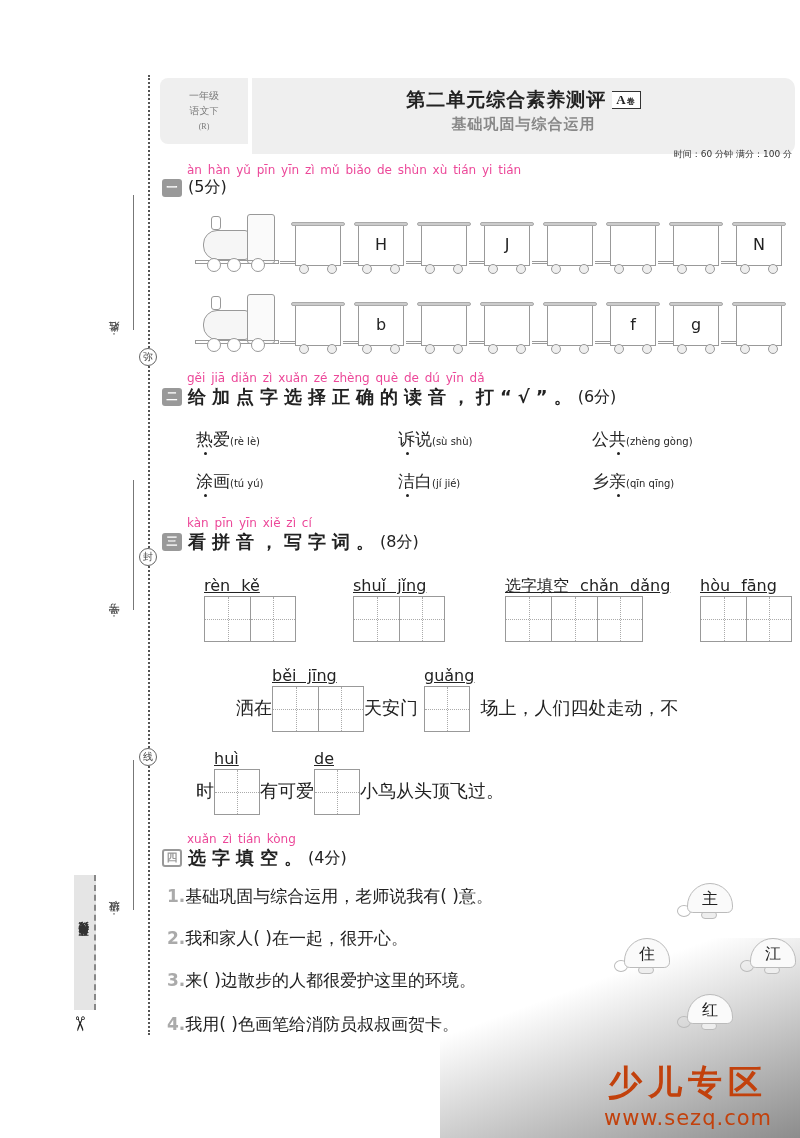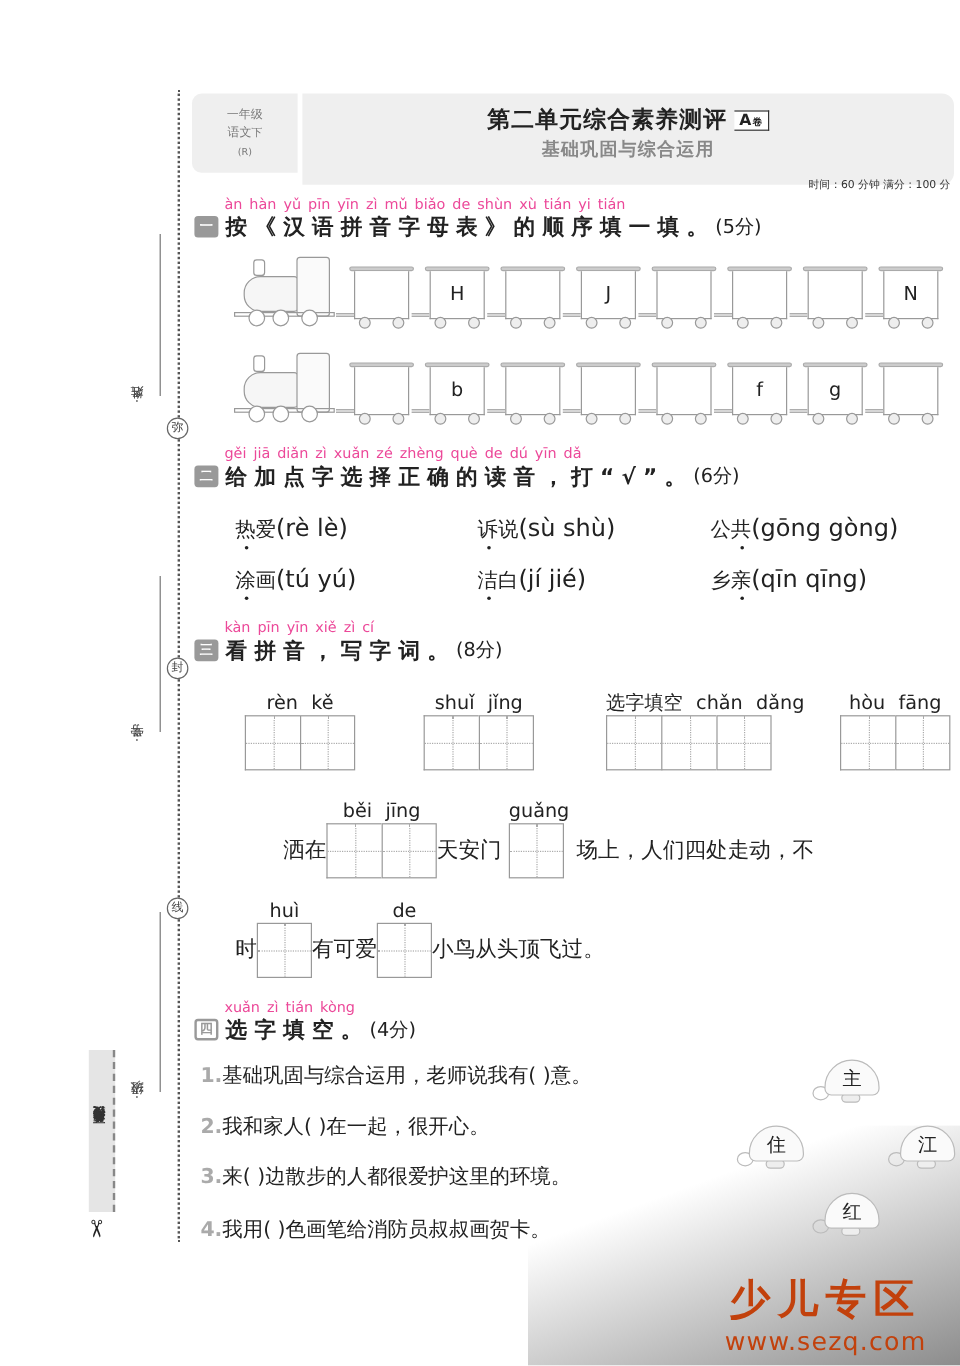--- a/index.html
+++ b/index.html
@@ -11,21 +11,21 @@
   .margin-mark { position: absolute; left: 139px; width: 18px; height: 18px; border: 1px solid #666; border-radius: 50%;
     background: #fff; font-size: 10px; color: #444; text-align: center; line-height: 16px; }
   .margin-label { position: absolute; left: 108px; writing-mode: vertical-rl; transform: rotate(180deg); font-size: 11px; color: #444; }
   .margin-line { position: absolute; left: 133px; border-left: 1px solid #777; }
   .cut-tab { position: absolute; left: 74px; top: 875px; width: 22px; height: 135px; background: #e5e5e5;
     border-left: 2px dashed #888; writing-mode: vertical-rl; transform: rotate(180deg);
     font-size: 10px; font-weight: bold; color: #333; text-align: center; line-height: 20px; }
   .scissors { position: absolute; left: 72px; top: 1012px; font-size: 20px; color: #222; transform: rotate(90deg); }
 
   
-  .header { position: absolute; left: 160px; top: 78px; width: 635px; height: 66px; }
+  .header { position: absolute; left: 160px; top: 78px; width: 635px; height: 66px; font-family: Liberation Serif, serif; }
   .hdr-left { position: absolute; left: 0; top: 0; width: 88px; height: 66px; background: #efefef; border-radius: 8px 0 0 8px;
     text-align: center; color: #777; font-size: 10px; padding-top: 10px; line-height: 15px; }
   .hdr-left .r { font-size: 8px; }
   .hdr-main { position: absolute; left: 92px; top: 0; right: 0; height: 76px; background: #efefef; border-radius: 0 10px 10px 0; text-align: center; }
   .hdr-title { font-size: 19px; font-weight: bold; color: #222; margin-top: 9px; letter-spacing: 1px; }
   .hdr-badge { display: inline-block; border: 1px solid #333; border-left: none; padding: 0 4px; font-size: 13px; font-weight: bold; margin-left: 6px; background:#fff; vertical-align: 2px; }
   .hdr-badge small { font-size: 8px; }
   .hdr-sub { font-size: 15px; font-weight: bold; color: #888; margin-top: 2px; letter-spacing: 1px; }
   .time-info { position: absolute; right: 8px; top: 148px; font-size: 9px; color: #333; }
 
@@ -50,29 +50,29 @@
   .car .top { position: absolute; left: -2px; top: 0; width: 54px; height: 4px; background: #ccc; border: 1px solid #aaa; border-radius: 2px; }
   .car .body { position: absolute; left: 2px; top: 4px; width: 46px; height: 40px; border: 1.5px solid #999; border-top: none;
     font-size: 16px; text-align: center; line-height: 38px; color: #222; background:#fff; }
   .car .w { position: absolute; bottom: 0; width: 10px; height: 10px; border: 1.2px solid #999; border-radius: 50%; background: #eee; }
   .car .link { position: absolute; left: -13px; bottom: 10px; width: 15px; height: 3px; border-top: 1px solid #999; border-bottom: 1px solid #999; }
 
   
   .choice { position: absolute; font-size: 17px; white-space: nowrap; }
   .choice .dot { position: relative; }
   .choice .dot::after { content: ""; position: absolute; left: 50%; bottom: -6px; width: 3px; height: 3px; background: #222; border-radius: 50%; margin-left: -1px; }
-  .choice .py { font-size: 20px; }
+  .choice .py { font-size: 10px; }
 
   
   .tz { display: inline-block; width: 46px; height: 46px; border: 1.5px solid #999; border-right: none; position: relative; vertical-align: middle; background: #fff; }
   .tz:last-child { border-right: 1.5px solid #999; }
   .tz::before { content: ""; position: absolute; left: 50%; top: 0; height: 100%; border-left: 1px dotted #aaa; }
   .tz::after { content: ""; position: absolute; top: 50%; left: 0; width: 100%; border-top: 1px dotted #aaa; }
   .word-group { position: absolute; }
-  .word-py { font-size: 16px; text-align: center; white-space: nowrap; height: 20px; word-spacing: 6px; }
+  .word-py { font-size: 16px; text-align: left; white-space: nowrap; height: 20px; word-spacing: 6px; text-decoration: underline; }
   .grid-row { display: flex; }
   .sentence { position: absolute; display: flex; align-items: flex-end; font-size: 18px; white-space: nowrap; }
   .sentence .txt { padding-bottom: 12px; margin-top: 39px; }
   .blank-group { display: inline-block; }
 
   
   .q { position: absolute; left: 167px; font-size: 17px; white-space: nowrap; }
   .q .n { color: #aaa; font-weight: bold; }
   .mush { position: absolute; width: 54px; height: 36px; }
   .mush .cap { position: absolute; left: 10px; top: 0; width: 46px; height: 30px; border: 1px solid #bbb; border-radius: 24px 24px 6px 6px; background: #fafafa;
@@ -114,21 +114,20 @@
     </div>
     <div class="hdr-sub">基础巩固与综合运用</div>
   </div>
 </div>
 <div class="time-info">时间：60 分钟    满分：100 分</div>
 
 <div class="section" style="top:163px">
   <div class="pinyin-row">àn   hàn  yǔ  pīn  yīn   zì   mǔ  biǎo      de  shùn  xù  tián  yi   tián</div>
   <div class="sec-title">
     <span class="sec-icon">一</span>
-    <span>按《汉语拼音字母表》的顺序填一填。</span>
     <span class="pts">(5分)</span>
   </div>
 </div>
 
 <div class="train" style="top:212px">
   <div class="engine">
     <div class="stack"></div>
       <div class="boiler"></div>
       <div class="cab"></div>
       <div class="base"></div>
@@ -266,21 +265,21 @@
   <div class="pinyin-row">gěi  jiā  diǎn   zì   xuǎn  zé  zhèng què  de   dú  yīn      dǎ</div>
   <div class="sec-title">
     <span class="sec-icon">二</span>
     <span>给加点字选择正确的读音，打“√”。</span>
     <span class="pts">(6分)</span>
   </div>
 </div>
 
 <div class="choice" style="left:196px;top:428px"><span class="dot">热</span><span>爱</span><span class="py">(rè    lè)</span></div>
 <div class="choice" style="left:398px;top:428px"><span class="dot">诉</span><span>说</span><span class="py">(sù    shù)</span></div>
-<div class="choice" style="left:592px;top:428px"><span>公</span><span class="dot">共</span><span class="py">(gōng    gòng)</span></div>
+<div class="choice" style="left:592px;top:428px"><span>公</span><span class="dot">共</span><span class="py">(zhèng    gòng)</span></div>
 <div class="choice" style="left:196px;top:470px"><span class="dot">涂</span><span>画</span><span class="py">(tú    yú)</span></div>
 <div class="choice" style="left:398px;top:470px"><span class="dot">洁</span><span>白</span><span class="py">(jí    jié)</span></div>
 <div class="choice" style="left:592px;top:470px"><span>乡</span><span class="dot">亲</span><span class="py">(qīn    qīng)</span></div>
 
 <div class="section" style="top:516px">
   <div class="pinyin-row">kàn  pīn  yīn    xiě   zì   cí</div>
   <div class="sec-title">
     <span class="sec-icon">三</span>
     <span>看拼音，写字词。</span>
     <span class="pts">(8分)</span>

